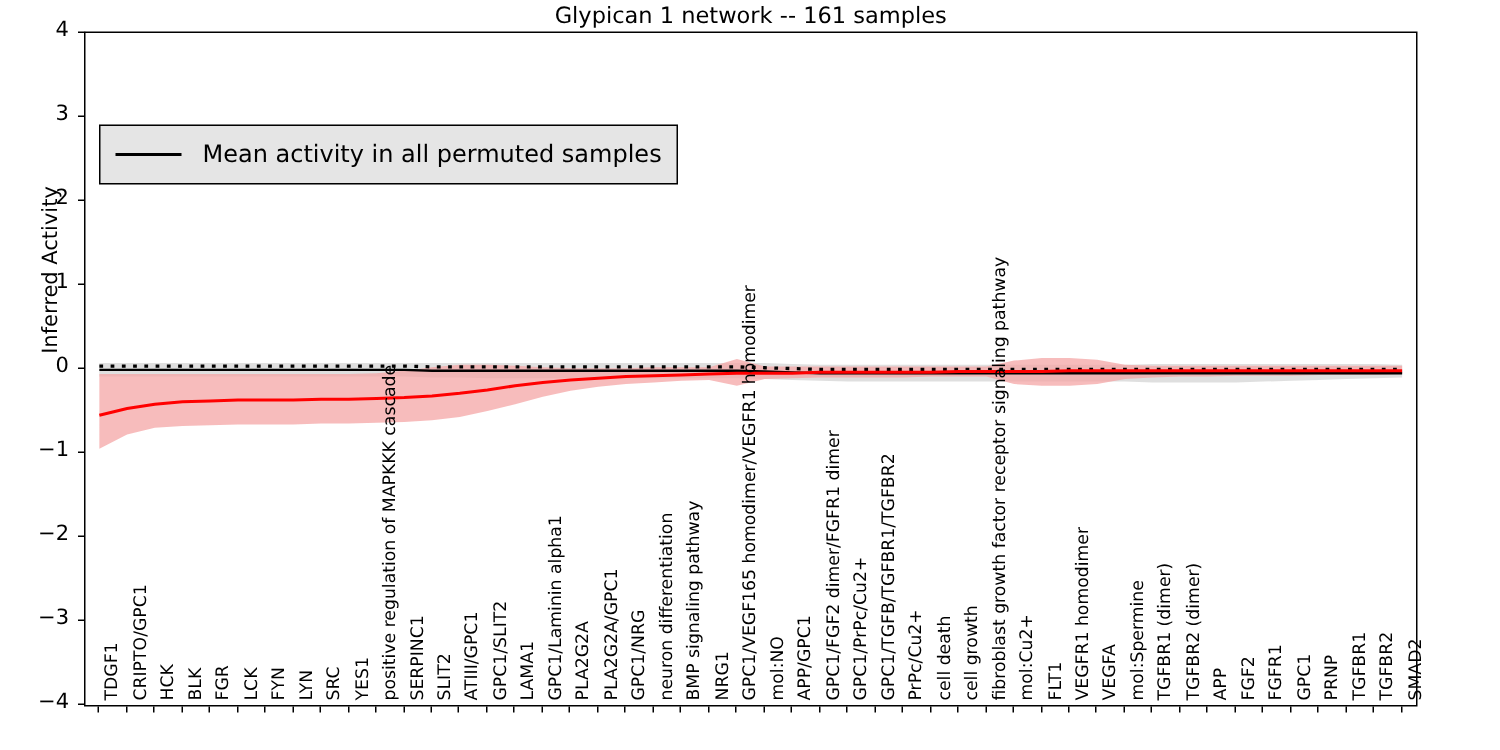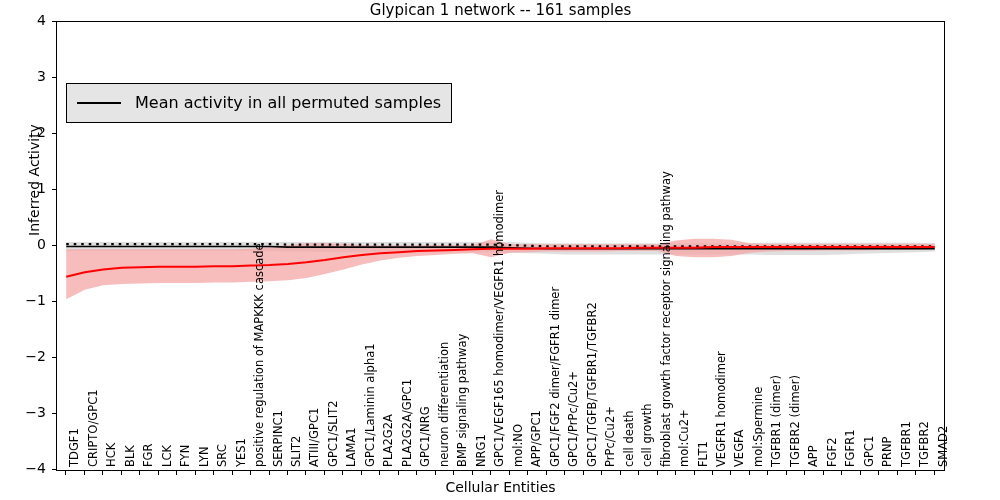--- a/index.html
+++ b/index.html
@@ -253,21 +253,20 @@
       <div class="xtick-mark" style="left: 878.323px;"></div>
       <div class="xtick-label" style="left: 882.323px;">PRNP</div>
       <div class="xtick-mark" style="left: 896.802px;"></div>
       <div class="xtick-label" style="left: 900.802px;">TGFBR1</div>
       <div class="xtick-mark" style="left: 915.281px;"></div>
       <div class="xtick-label" style="left: 919.281px;">TGFBR2</div>
       <div class="xtick-mark" style="left: 933.76px;"></div>
       <div class="xtick-label" style="left: 937.76px;">SMAD2</div>
     </div>
 
-  <div id="xlabel">Cellular Entities</div>
 
   <div id="legend">
     <div class="legend-row">
       <span class="legend-swatch" style="border-top-color: rgb(0, 0, 0);"></span>
       <span class="legend-text">Mean activity in all permuted samples</span>
     </div>
   </div>
 
 </div>
 

